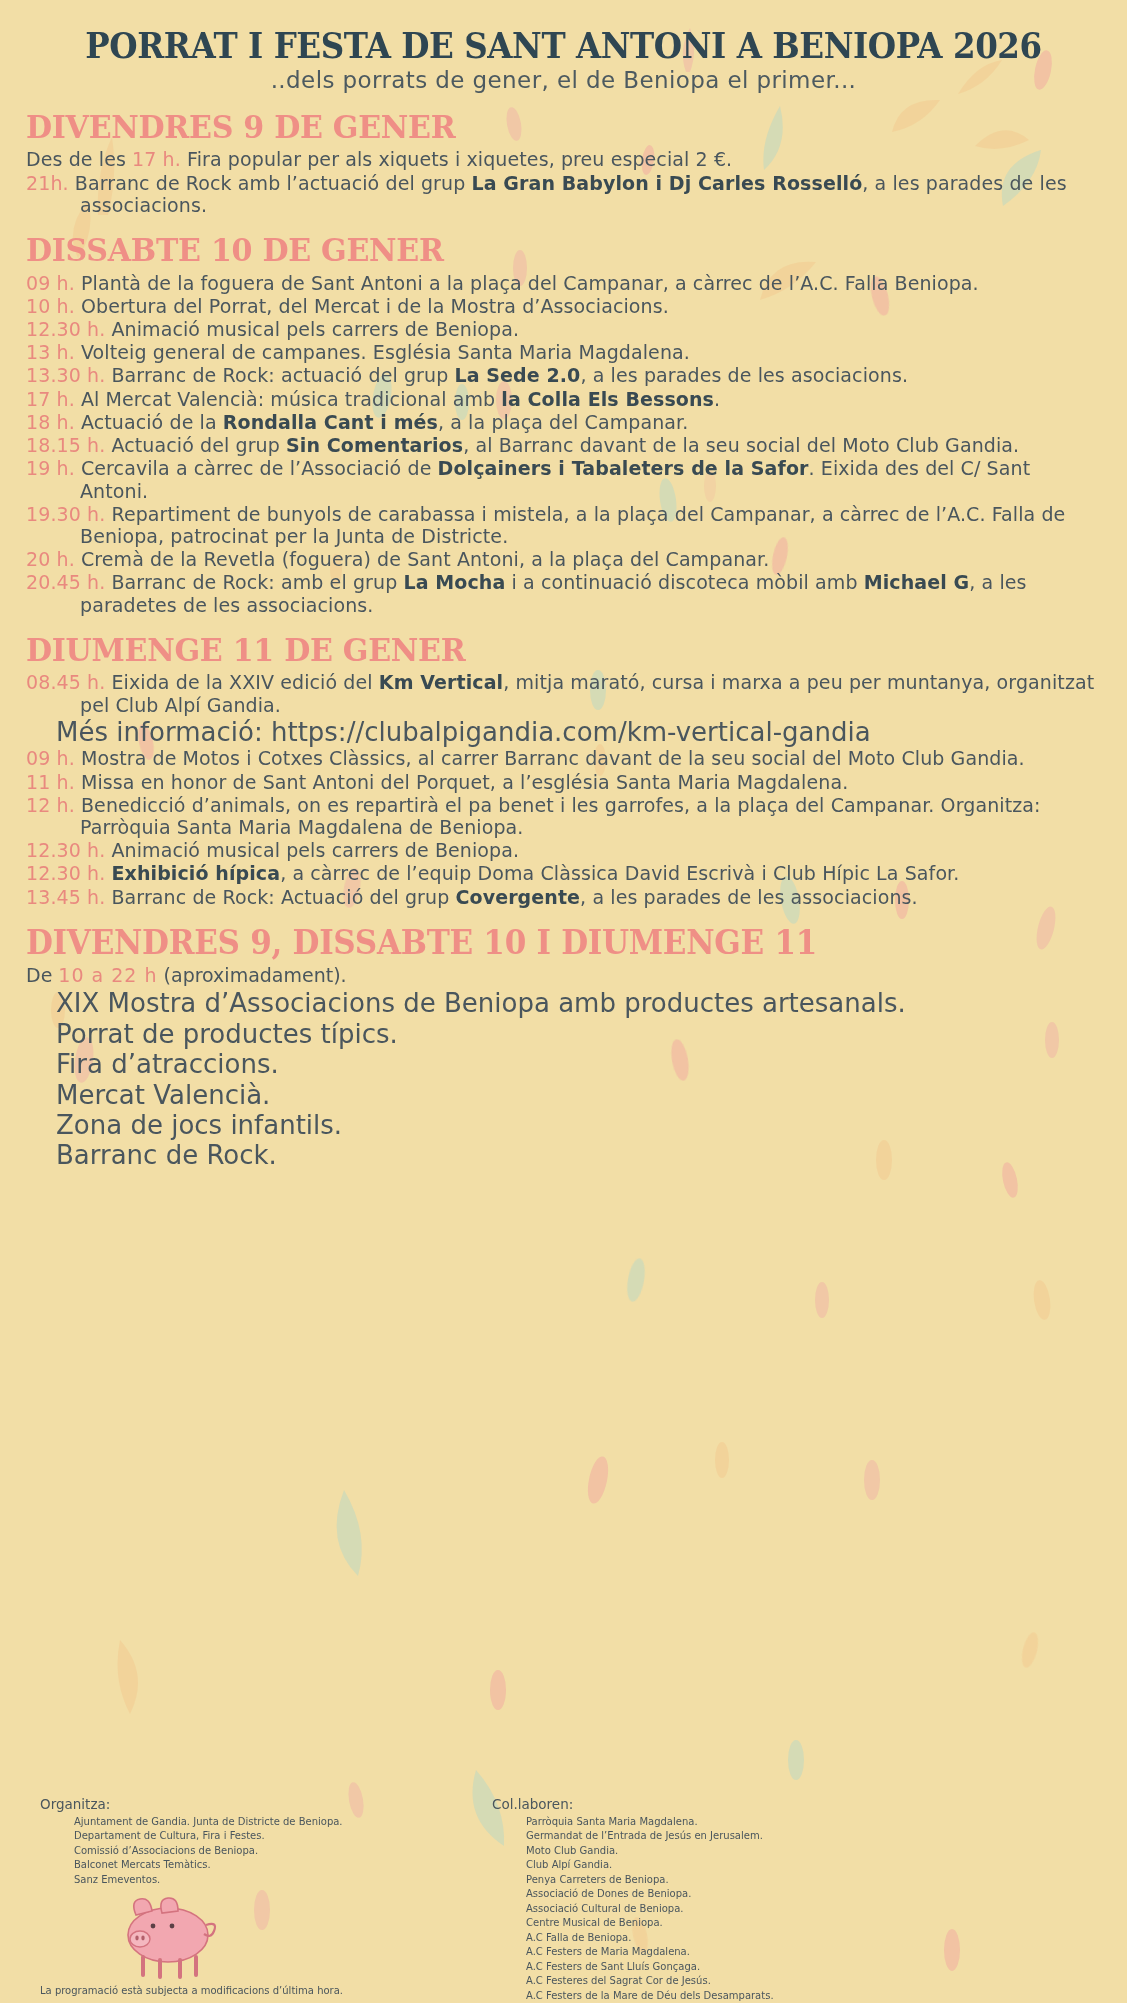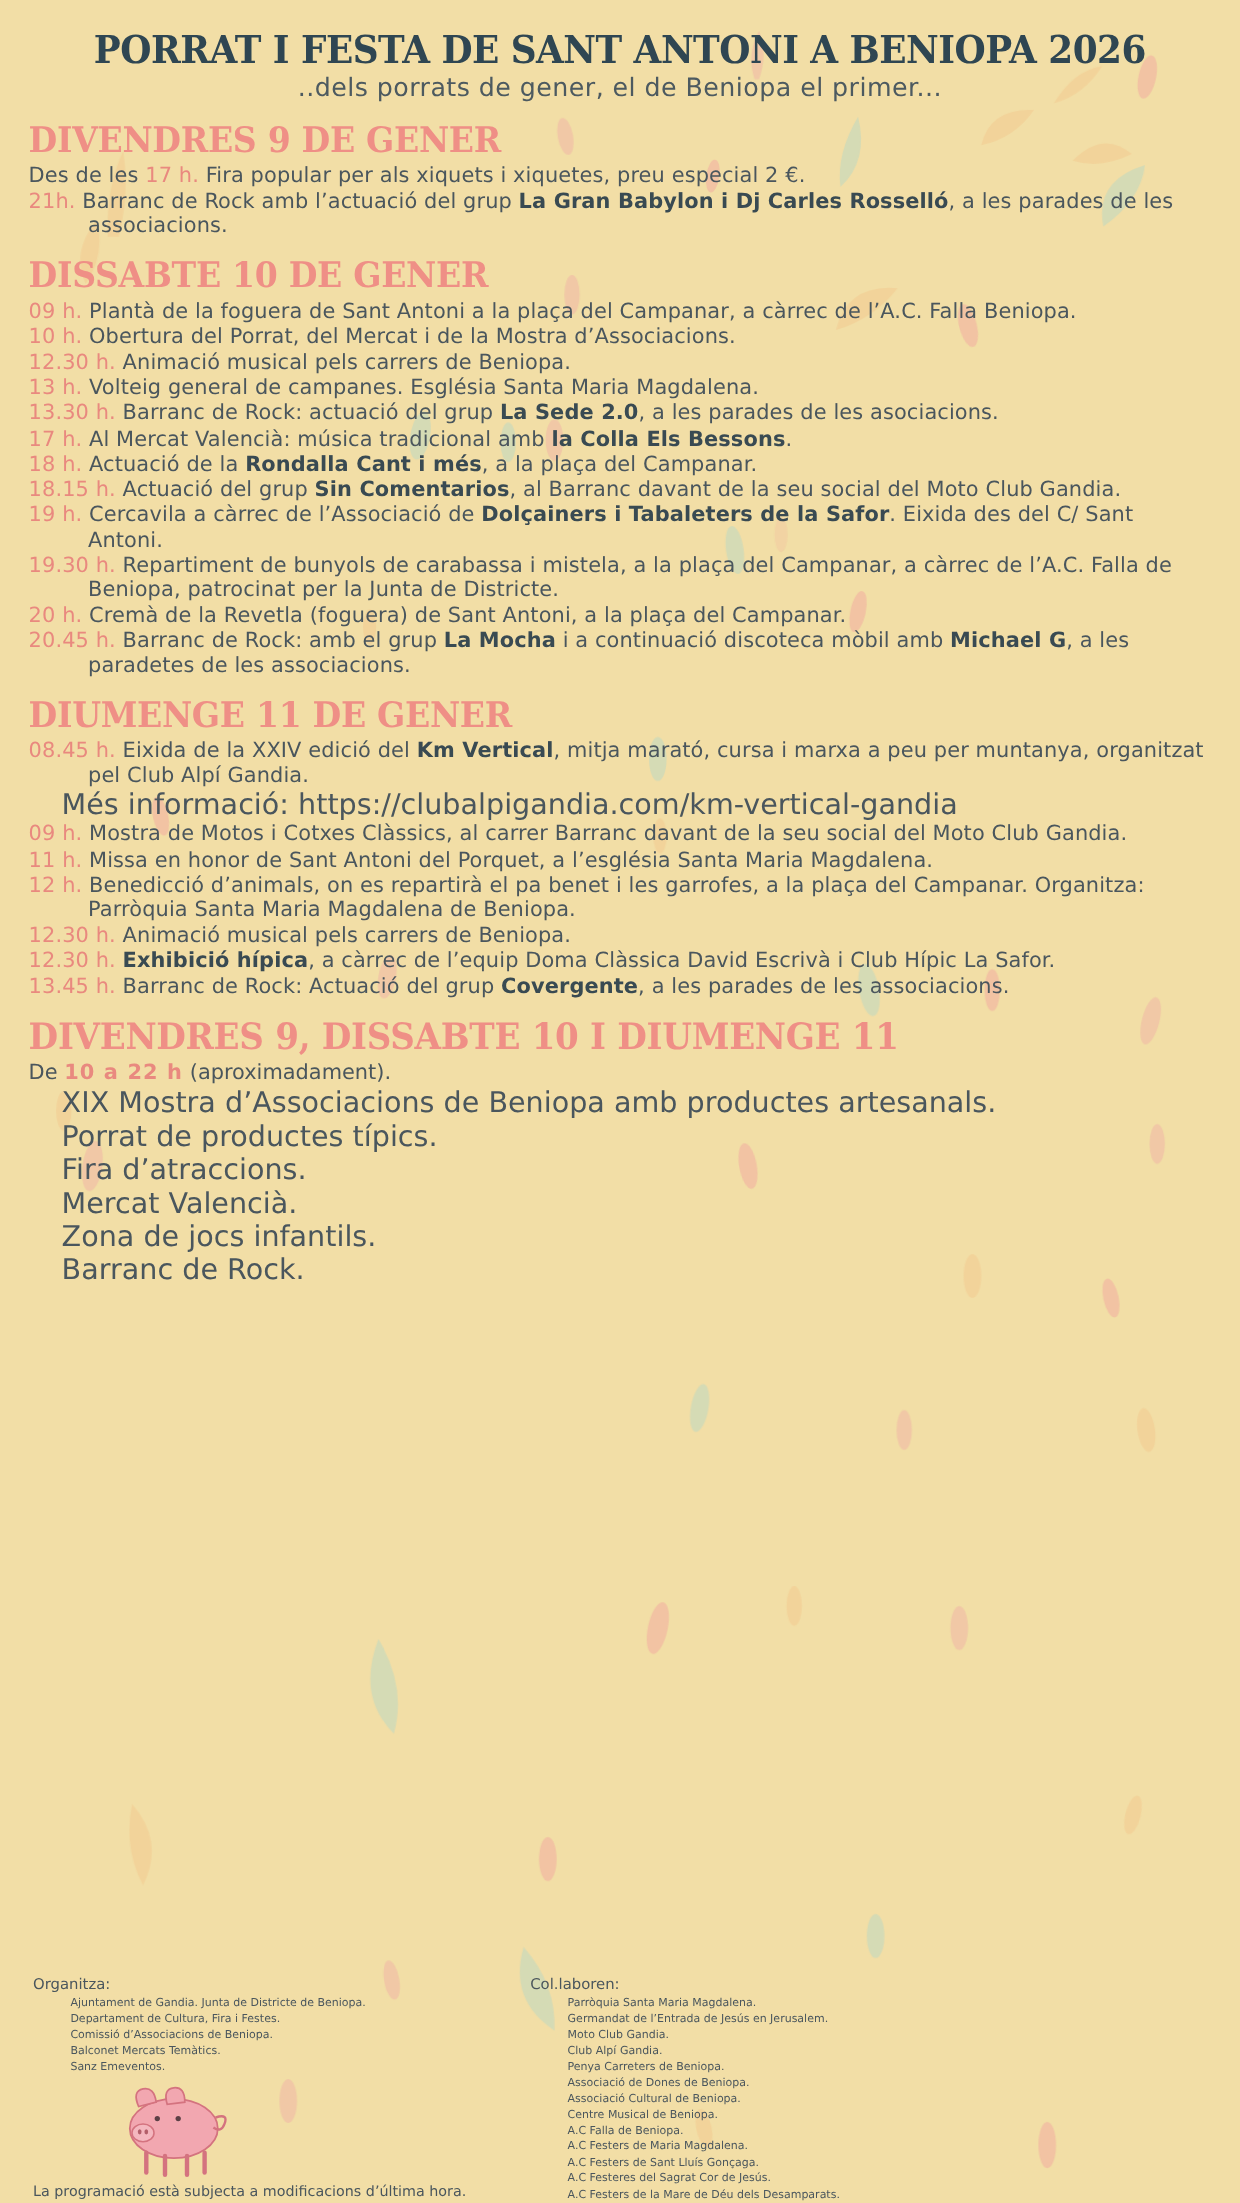--- a/index.html
+++ b/index.html
@@ -96,28 +96,28 @@
     color: #4a565d;
   }
   .introline {
     font-size: 19px;
     line-height: 1.2;
     margin: 0 0 1px 0;
     color: #4a565d;
   }
   .introline .time {
     color: #e9897f;
-    font-weight: bold;
+    font-weight: normal;
     letter-spacing: 1px;
   }
 
   
   .credits {
     position: absolute;
-    left: 4px; right: 0; bottom: 0;
+    left: 14px; right: 0; bottom: 0;
     z-index: 3;
     padding: 0 26px 0 26px;
     box-sizing: border-box;
     margin-top: 22px;
   }
   .credits-cols {
     display: flex;
     align-items: flex-start;
   }
   .credits-left {
@@ -138,21 +138,21 @@
     margin: 0;
     padding: 0 0 0 34px;
   }
   .credits-list li {
     font-size: 10px;
     line-height: 1.45;
     color: #4a565d;
     white-space: nowrap;
   }
   .footer-note {
-    font-size: 13px;
+    font-size: 10px;
     color: #4a565d;
     padding-left: 0px;
   }
 
   
   .pig-wrap {
     position: relative;
     width: 120px;
     height: 86px;
     margin: 8px 0 4px 70px;

